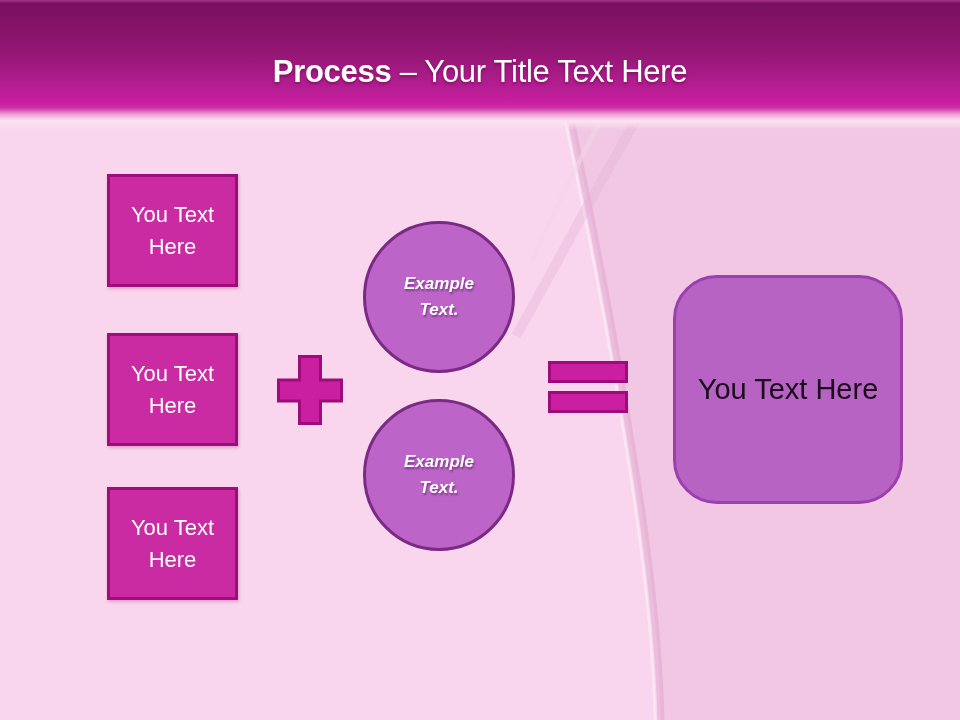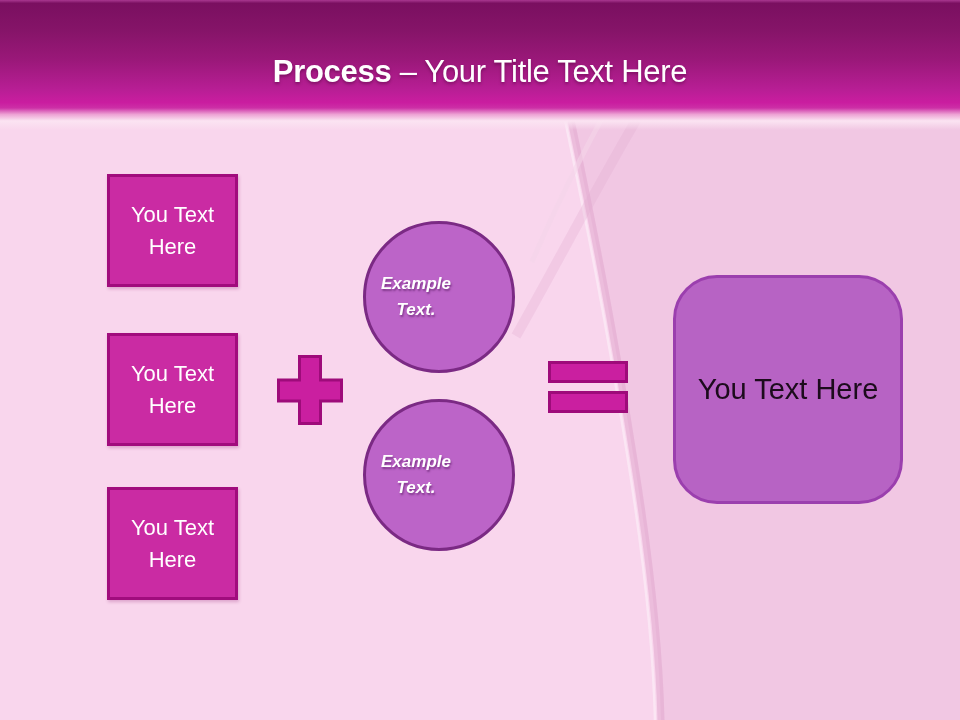--- a/index.html
+++ b/index.html
@@ -83,21 +83,21 @@
   .op{ position:absolute; }
   .op-plus{ left:277px; top:355px; }
   .op-equals{ left:548px; top:361px; }
   .op .shape{ fill:var(--operator-fill); stroke:var(--operator-border); stroke-width:3; }
   .circle{
     position:absolute;left:363px;width:152px;height:152px;
     box-sizing:border-box;
     border-radius:50%;
     background:var(--circle-fill);
     border:3px solid var(--circle-border);
-    display:flex;align-items:center;
+    display:flex;align-items:center;justify-content:center;
     text-align:center;
   }
   .circle-1{ top:221px; }
   .circle-2{ top:399px; }
   .circle .lbl{
     display:block;width:100px;
     color:#fff;
     font-weight:700;font-style:italic;
     font-size:17px;line-height:26px;
     text-shadow:1px 2px 2px rgba(80,20,90,.55);

